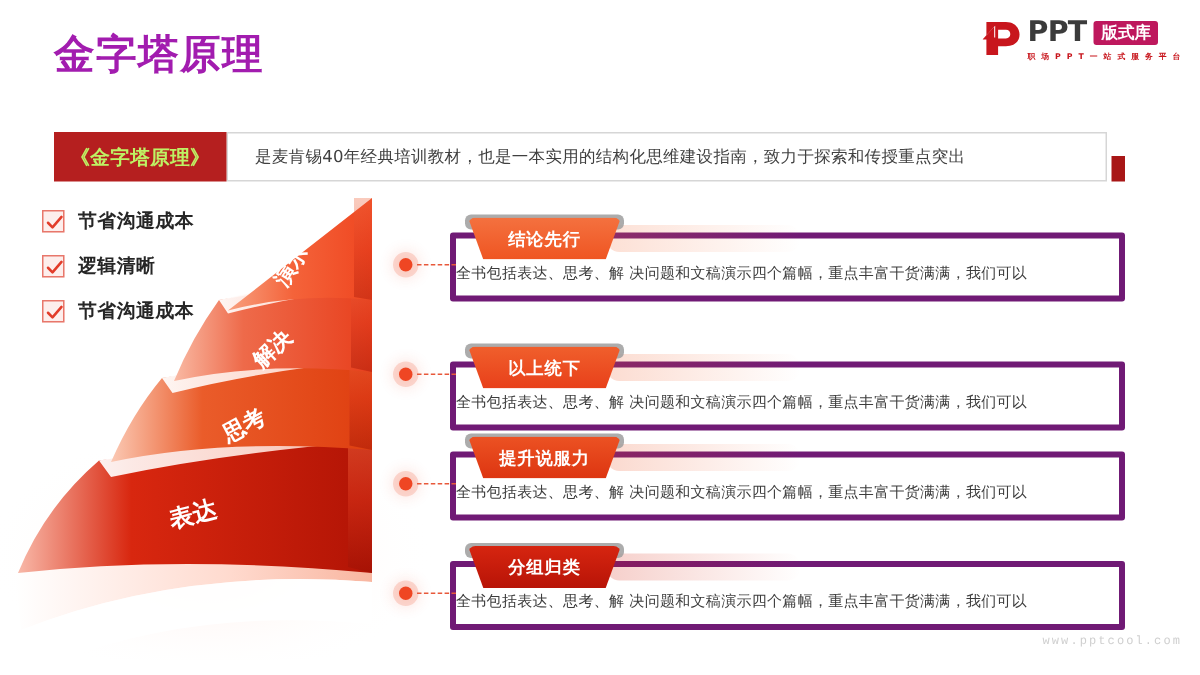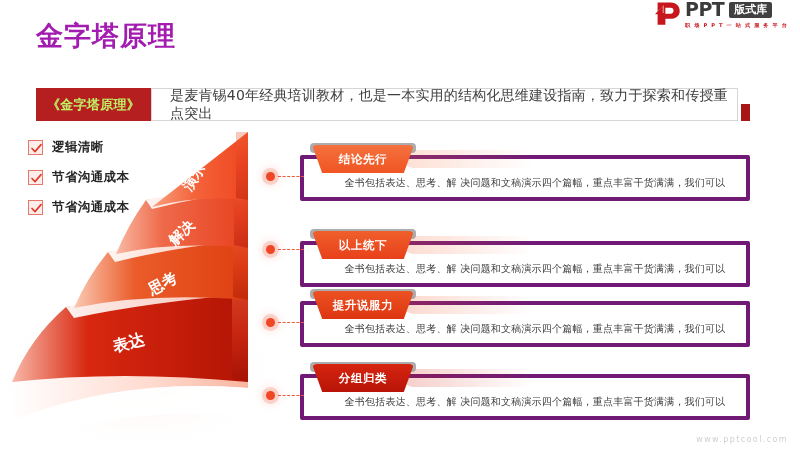--- a/index.html
+++ b/index.html
@@ -11,27 +11,27 @@
   }
 
   
   .page-title{
     position:absolute; left:36px; top:18px;
     font-size:27px; font-weight:700; color:#a21caf;
     letter-spacing:1px;
   }
 
   
-  .logo{ position:absolute; right:12px; top:0; display:flex; align-items:flex-start;justify-content:flex-end; }
+  .logo{ position:absolute; right:12px; top:12px; display:flex; align-items:flex-start;justify-content:flex-end; }
   .logo-mark{ width:26px; height:26px; margin-right:4px; }
   .logo-textwrap{ display:flex; flex-direction:column; }
   .logo-row{ display:flex; align-items:center; }
   .logo-ppt{ font-size:19px; font-weight:800; color:#3b3b3b; letter-spacing:-.5px; line-height:1; }
   .logo-badge{
-    background:#404040; color:#fff; font-size:11px; font-weight:700;
+    background:#be185d; color:#fff; font-size:11px; font-weight:700;
     padding:2px 5px 3px; margin-left:5px; border-radius:2px; line-height:1;
   }
   .logo-sub{
     font-size:5.2px; color:#c8161d; letter-spacing:1.1px;
     margin-top:3px; text-align:center; font-weight:700;
   }
 
   
   .subbar{ position:absolute; left:36px; top:88px; width:714px; height:33px; }
   .subbar-tag{
@@ -40,21 +40,21 @@
     display:flex; align-items:center; justify-content:center; letter-spacing:.3px;
     z-index:3;
   }
   .subbar-box{
     position:absolute; left:115px; top:0; right:12px; height:33px;
     border:1px solid #d6d6d6; background:#fff;
   }
   .subbar-text{
     position:absolute; left:134px; top:0; height:33px; right:20px;
     display:flex; align-items:center;
-    font-size:14px; color:#404040; letter-spacing:.2px;
+    font-size:11px; color:#404040; letter-spacing:.2px;
   }
   .subbar-accent{
     position:absolute; right:0; top:16px; width:9px; height:17px; background:#a81616;
   }
 
   
   .checklist{ position:absolute; left:28px; top:139px; z-index:6; }
   .check-item{ display:flex; align-items:center; margin-bottom:13px; }
   .check-box{
     width:15px; height:15px; border:1.4px solid #e8776b; background:#fdeeec;
@@ -77,44 +77,44 @@
   .conn-line{
     position:absolute; height:0; border-top:1px dashed #e8583a;
   }
 
   
   .card{
     position:absolute; left:300px; width:450px; height:46px;
     border:4px solid #701a75; background:#fff; border-radius:2px;
   }
   .card-body{
-    position:absolute; left:30px; right:10px; bottom:8px;
-    font-size:10px; color:#3c3c3c; letter-spacing:.2px; line-height:1.2;text-align:center;
+    position:absolute; left:0; right:10px; bottom:8px;
+    font-size:10px; color:#3c3c3c; letter-spacing:.2px; line-height:1.2;
   }
   .tab{
     position:absolute; left:8px; top:-14px; width:102px; height:28px;
     display:flex; align-items:center; justify-content:center;
     color:#fff; font-size:11.5px; font-weight:700; letter-spacing:.6px;
     border-radius:5px 5px 9px 9px;
     clip-path:polygon(0 0, 100% 0, 90% 100%, 10% 100%);
     z-index:4;
   }
   .tab-shadow{
     position:absolute; left:6px; top:-16px; width:106px; height:10px;
     background:#9d9d9d; border-radius:4px; z-index:2; opacity:.85;
   }
   .tab-glow{
     position:absolute; left:100px; top:-9px; width:130px; height:18px;
     z-index:1; border-radius:9px;
   }
 
   
   .watermark{
-    position:absolute; right:12px; bottom:6px;
-    font-size:8px; color:#cfcfcf; letter-spacing:1.4px;
+    position:absolute; right:12px; bottom:18px;
+    font-size:8px; color:#cfcfcf; letter-spacing:1.4px;font-family:Liberation Mono, monospace;
   }
 </style>
 </head>
 <body>
 
 <div class="page-title">金字塔原理</div>
 
 <div class="logo">
   <svg class="logo-mark" viewBox="0 0 40 40">
     <path d="M4 4 L24 4 C34 4 38 11 38 17 C38 24 33 29 24 29 L16 29 L16 38 L4 38 Z" fill="#c8161d"></path>
@@ -138,38 +138,38 @@
   <div class="subbar-accent"></div>
 </div>
 
 <div class="checklist">
   <div class="check-item">
     <span class="check-box">
       <svg width="13" height="13" viewBox="0 0 13 13">
           <path d="M2 6.5 L5 9.6 L11 2.6" stroke="#e23c2a" stroke-width="1.7" fill="none" stroke-linecap="round" stroke-linejoin="round"></path>
         </svg>
     </span>
+    <span class="check-label">节省沟通成本</span>
+  </div>
+  <div class="check-item">
+    <span class="check-box">
+      <svg width="13" height="13" viewBox="0 0 13 13">
+          <path d="M2 6.5 L5 9.6 L11 2.6" stroke="#e23c2a" stroke-width="1.7" fill="none" stroke-linecap="round" stroke-linejoin="round"></path>
+        </svg>
+    </span>
     <span class="check-label">逻辑清晰</span>
   </div>
   <div class="check-item">
     <span class="check-box">
       <svg width="13" height="13" viewBox="0 0 13 13">
           <path d="M2 6.5 L5 9.6 L11 2.6" stroke="#e23c2a" stroke-width="1.7" fill="none" stroke-linecap="round" stroke-linejoin="round"></path>
         </svg>
     </span>
     <span class="check-label">节省沟通成本</span>
   </div>
-  <div class="check-item">
-    <span class="check-box">
-      <svg width="13" height="13" viewBox="0 0 13 13">
-          <path d="M2 6.5 L5 9.6 L11 2.6" stroke="#e23c2a" stroke-width="1.7" fill="none" stroke-linecap="round" stroke-linejoin="round"></path>
-        </svg>
-    </span>
-    <span class="check-label">节省沟通成本</span>
-  </div>
 </div>
 
 <div class="pyramid">
   <svg width="300" height="310" viewBox="0 0 300 310">
     <defs>
       <linearGradient id="g1" x1="0" y1="0" x2="1" y2="0">
         <stop offset="0%" stop-color="#f8a07f"></stop>
           <stop offset="45%" stop-color="#f4633a"></stop>
           <stop offset="100%" stop-color="#ef4620"></stop>
       </linearGradient>

